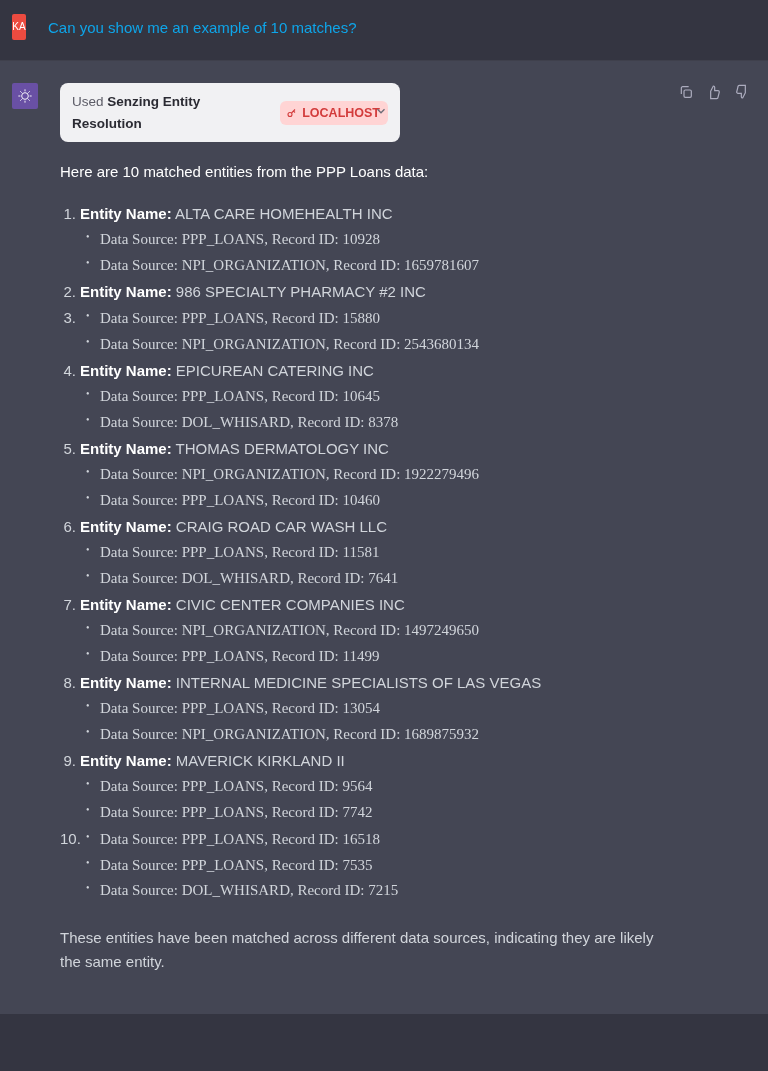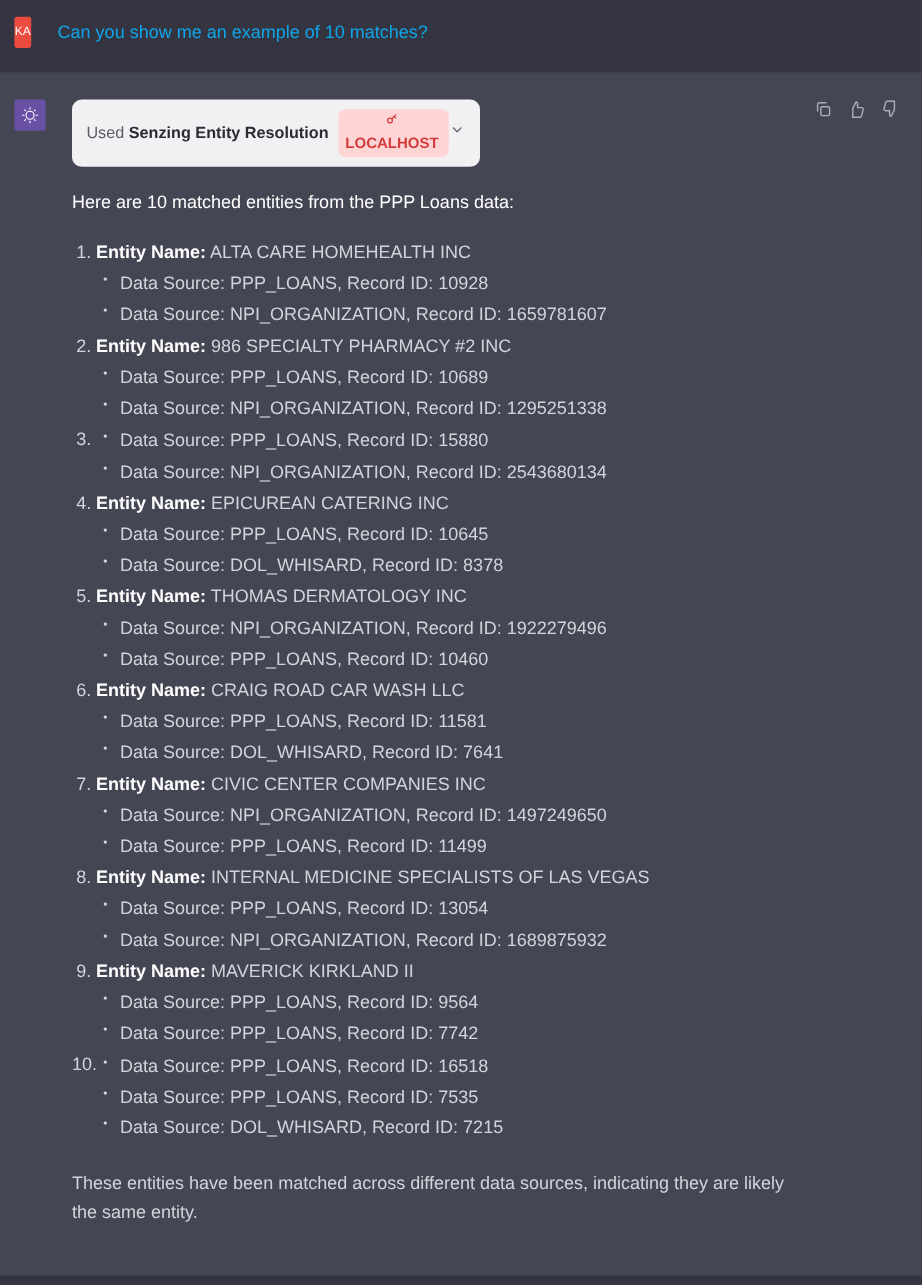--- a/index.html
+++ b/index.html
@@ -81,21 +81,20 @@
   .localhost-badge {
     background: #ffd4d4;
     color: #d33c3c;
     font-weight: 600;
     font-size: 12.5px;
     border-radius: 6px;
     padding: 2px 8px 2px 6px;
     display: inline-flex;
     align-items: center;
     gap: 4px;
-    flex-direction: column;
   }
   .localhost-badge svg { width: 12px; height: 12px; }
   .expand-chevron {
     position: absolute;
     right: 12px;
     color: #6b6b76;
   }
   .expand-chevron svg { width: 14px; height: 14px; }
 
   .intro { margin-bottom: 18px; color: #ffffff; }
@@ -123,20 +122,21 @@
   ul.records {
     list-style: none;
     padding-left: 20px;
     margin-top: 1px;
     margin-bottom: 1px;
   }
   ul.records li {
     position: relative;
     color: #d1d5db;
     line-height: 1.7;
+    font-family: Liberation Serif, serif;
   }
   ul.records li::before {
     content: "•";
     position: absolute;
     left: -14px;
     font-size: 10px;
     top: 1px;
     color: #d1d5db;
   }
   .outro { margin-top: 22px; color: #d1d5db; }
@@ -184,24 +184,20 @@
     <ol class="entity-list" id="entity-list">
         <li>
           <div class="entity-line"><span class="entity-label">Entity Name:</span><span> ALTA CARE HOMEHEALTH INC</span></div>
           <ul class="records">
             <li>Data Source: PPP_LOANS, Record ID: 10928</li>
             <li>Data Source: NPI_ORGANIZATION, Record ID: 1659781607</li>
           </ul>
         </li>
         <li>
           <div class="entity-line"><span class="entity-label">Entity Name:</span><span> 986 SPECIALTY PHARMACY #2 INC</span></div>
-          <ul class="records">
-            <li>Data Source: PPP_LOANS, Record ID: 10689</li>
-            <li>Data Source: NPI_ORGANIZATION, Record ID: 1295251338</li>
-          </ul>
         </li>
         <li>
           <ul class="records">
             <li>Data Source: PPP_LOANS, Record ID: 15880</li>
             <li>Data Source: NPI_ORGANIZATION, Record ID: 2543680134</li>
           </ul>
         </li>
         <li>
           <div class="entity-line"><span class="entity-label">Entity Name:</span><span> EPICUREAN CATERING INC</span></div>
           <ul class="records">

